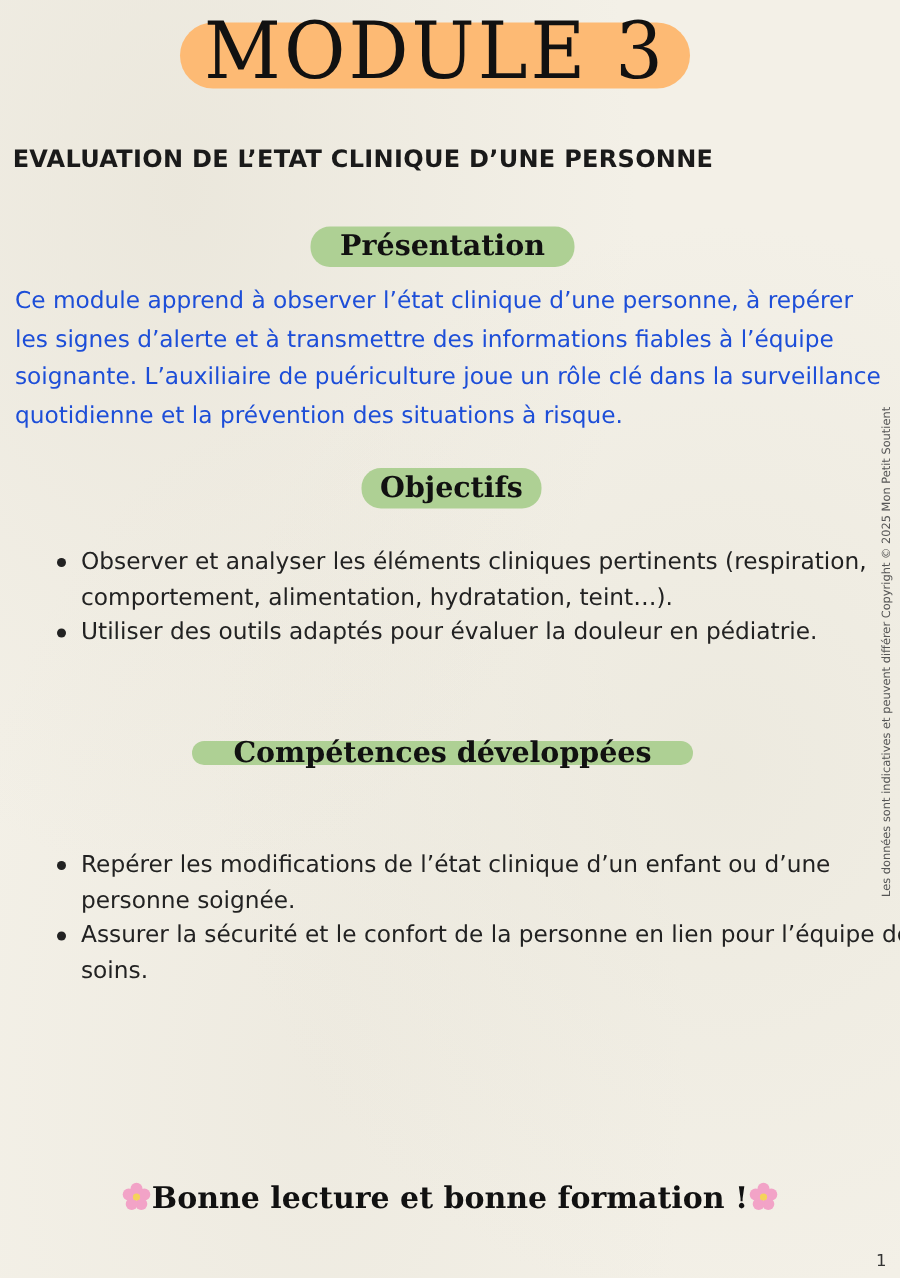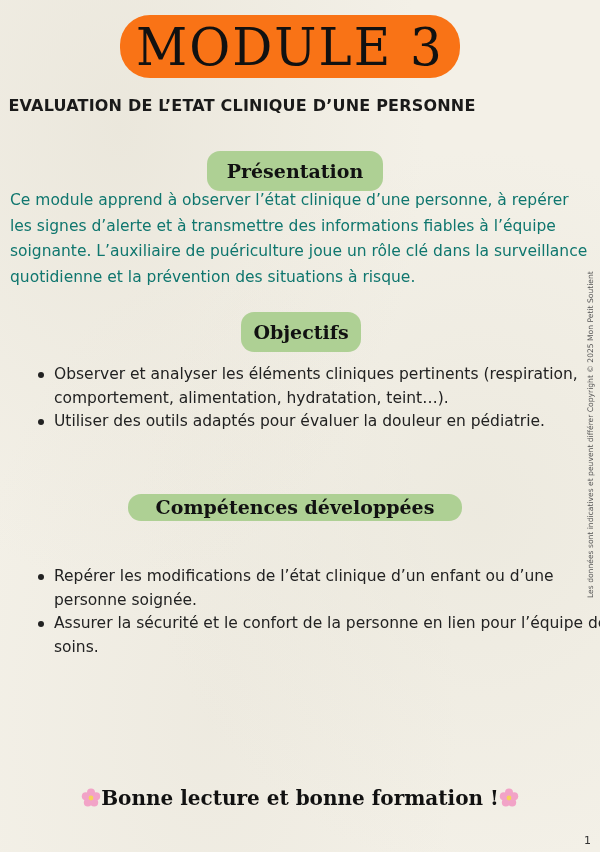--- a/index.html
+++ b/index.html
@@ -7,44 +7,44 @@
     width: 600px; height: 852px; overflow: hidden; position: relative;
     background: #f3f0e7;
     background-image:
       radial-gradient(ellipse at 20% 15%, rgba(220,215,200,0.35) 0%, rgba(243,240,231,0) 45%),
       radial-gradient(ellipse at 80% 60%, rgba(225,222,208,0.35) 0%, rgba(243,240,231,0) 50%),
       radial-gradient(ellipse at 35% 85%, rgba(230,226,214,0.4) 0%, rgba(243,240,231,0) 45%);
     font-family: "DejaVu Sans", sans-serif;
     color: #1f1f1f;
   }
   .title-pill {
-    position: absolute; left: 120px; top: 15px; width: 340px; height: 63px;
-    background: #f97316; border-radius: 30px;
-    display: flex; align-items: center; justify-content: center;
+    position: absolute; left: 120px; top: 15px; width: 340px; height: 44px;
+    background: #fdba74; border-radius: 30px;
+    display: flex; align-items: flex-end; justify-content: center;
   }
   .title-pill span {
     font-family: "DejaVu Serif", serif; font-size: 50px; letter-spacing: 2px;
     color: #111; line-height: 1; transform: scaleY(1.05);
   }
   .subtitle {
     position: absolute; left: 0; width: 484px; top: 96px; text-align: center;
     font-family: "DejaVu Sans", sans-serif; font-weight: bold; font-size: 16px;
     color: #1a1a1a; letter-spacing: 0.2px;
   }
   .section-pill {
-    position: absolute; height: 40px; background: #aed094; border-radius: 13px;
+    position: absolute; height: 27px; background: #aed094; border-radius: 13px;
     display: flex; align-items: center; justify-content: center;
   }
   .section-pill span {
     font-family: "DejaVu Serif", serif; font-weight: bold; font-size: 19px; color: #111;
     line-height: 1;
   }
   .para {
     position: absolute; left: 10px; width: 580px;
-    font-size: 15.5px; line-height: 25.5px; color: #0f766e;
+    font-size: 15.5px; line-height: 25.5px; color: #1d4ed8;
   }
   ul.bullets {
     position: absolute; left: 0; margin: 16px; padding: 0 0 0 38px; width: 555px;
     list-style: none;
   }
   ul.bullets li {
     position: relative; font-size: 15.5px; line-height: 23.5px; color: #222;
   }
   ul.bullets li::before {
     content: ""; position: absolute; left: -16px; top: 9px;
@@ -81,21 +81,21 @@
 <div class="para" style="top:188px;">Ce module apprend à observer l’état clinique d’une personne, à repérer les signes d’alerte et à transmettre des informations fiables à l’équipe soignante. L’auxiliaire de puériculture joue un rôle clé dans la surveillance quotidienne et la prévention des situations à risque.</div>
 
 <div class="section-pill" style="left:241px; top:312px; width:120px;">
   <span>Objectifs</span>
 </div>
 <ul class="bullets" style="top:347px;">
   <li>Observer et analyser les éléments cliniques pertinents (respiration, comportement, alimentation, hydratation, teint…).</li>
   <li>Utiliser des outils adaptés pour évaluer la douleur en pédiatrie.</li>
 </ul>
 
-<div class="section-pill" style="left:128px; top:494px; width:334px; height:27px;">
+<div class="section-pill" style="left:128px; top:494px; width:334px; height:16px;">
   <span>Compétences développées</span>
 </div>
 <ul class="bullets" style="top:549px;">
   <li>Repérer les modifications de l’état clinique d’un enfant ou d’une personne soignée.</li>
   <li>Assurer la sécurité et le confort de la personne en lien pour l’équipe de soins.</li>
 </ul>
 
 <div class="closing">
   <span class="flower">
     <svg width="20" height="20" viewBox="0 0 20 20">

